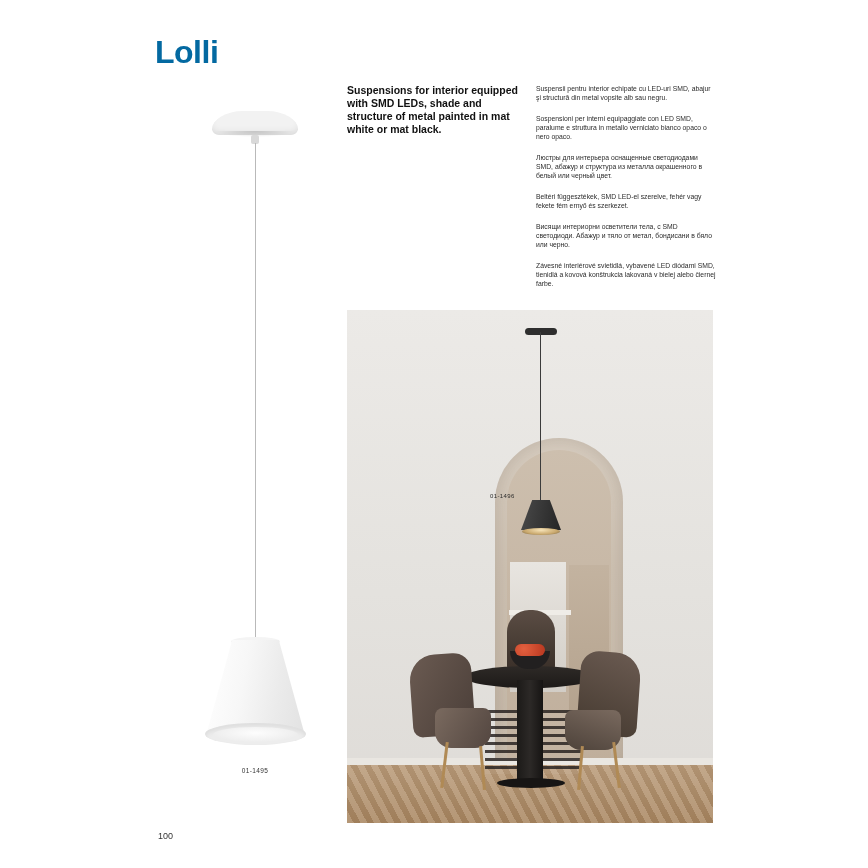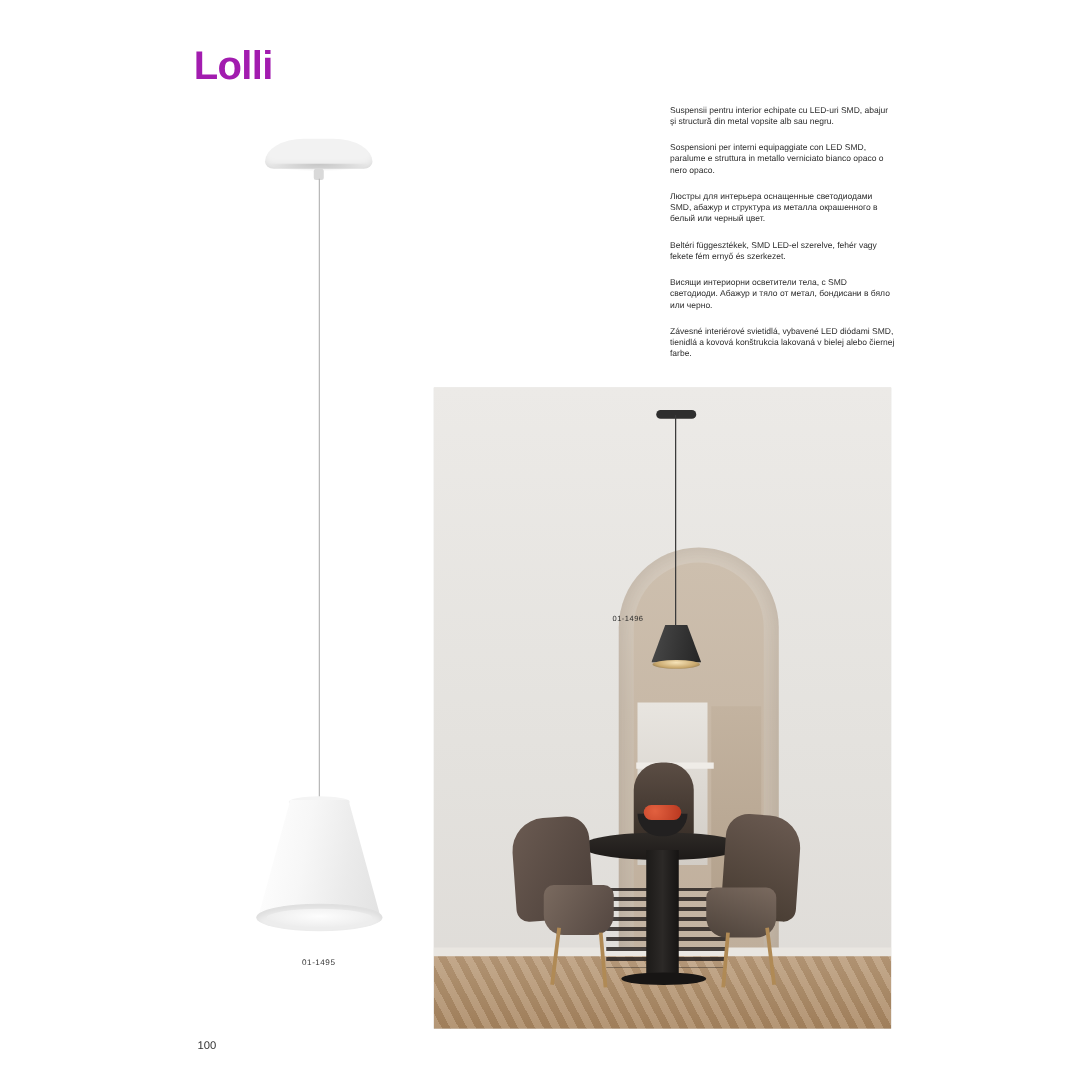--- a/index.html
+++ b/index.html
@@ -22,21 +22,21 @@
   }
 
   
   .title {
     position: absolute;
     left: 155px;
     top: 34px;
     font-size: 32px;
     font-weight: bold;
     letter-spacing: -0.5px;
-    color: #a21caf;
+    color: #0369a1;
   }
 
   
   .lead {
     position: absolute;
     left: 347px;
     top: 84px;
     width: 176px;
     font-size: 10.5px;
     line-height: 13px;
@@ -385,20 +385,21 @@
     color: #333333;
   }
 </style>
 </head>
 <body>
 
 <div class="page">
 
   <div class="title">Lolli</div>
 
+  <div class="lead">Suspensions for interior equipped with SMD LEDs, shade and structure of metal painted in mat white or mat black.</div>
 
   <div class="translations">
     <p>Suspensii pentru interior echipate cu LED-uri SMD, abajur şi structură din metal vopsite alb sau negru.</p>
     <p>Sospensioni per interni equipaggiate con LED SMD, paralume e struttura in metallo verniciato bianco opaco o nero opaco.</p>
     <p>Люстры для интерьера оснащенные светодиодами SMD, абажур и структура из металла окрашенного в белый или черный цвет.</p>
     <p>Beltéri függesztékek, SMD LED-el szerelve, fehér vagy fekete fém ernyő és szerkezet.</p>
     <p>Висящи интериорни осветители тела, с SMD светодиоди. Абажур и тяло от метал, бондисани в бяло или черно.</p>
     <p>Závesné interiérové svietidlá, vybavené LED diódami SMD, tienidlá a kovová konštrukcia lakovaná v bielej alebo čiernej farbe.</p>
   </div>
 

